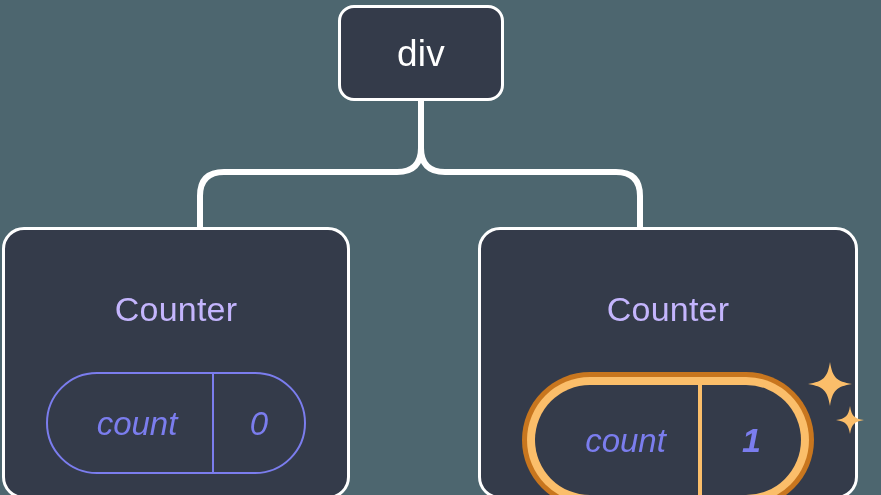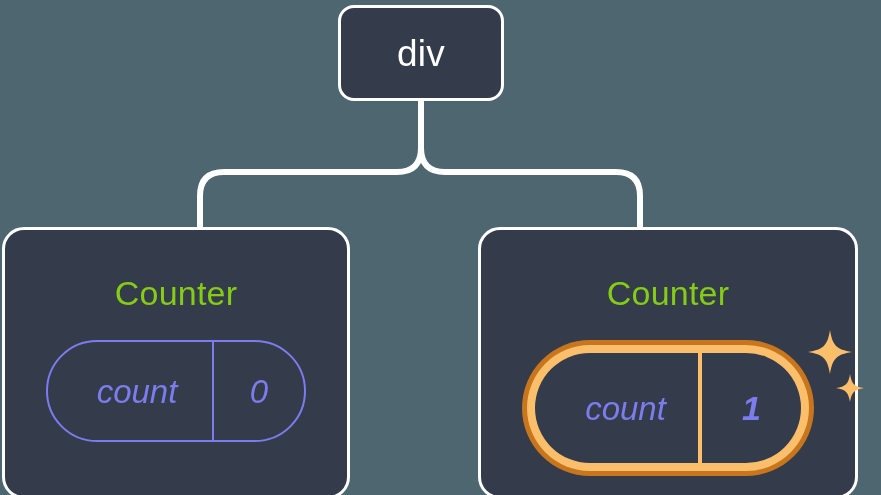--- a/index.html
+++ b/index.html
@@ -75,26 +75,26 @@
     left: 2px;
     width: 348px;
   }
 
   #node-counter-right {
     left: 478px;
     width: 380px;
   }
 
   .node-child .node-title {
-    color: #84cc16;
+    color: #c4b5fd;
     font-size: 34px;
     font-weight: 400;
     letter-spacing: 0.2px;
     line-height: 1;
-    margin: 0;
+    margin: 16px;
   }
 
   
   .pill-wrap {
     position: relative;
     margin-top: 30px;
     font-style: italic;
   }
 
   .pill {

